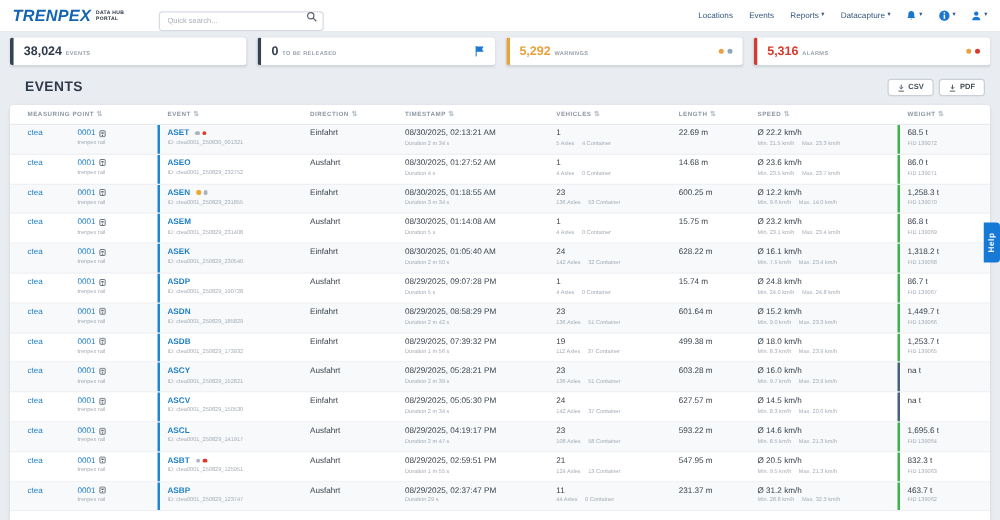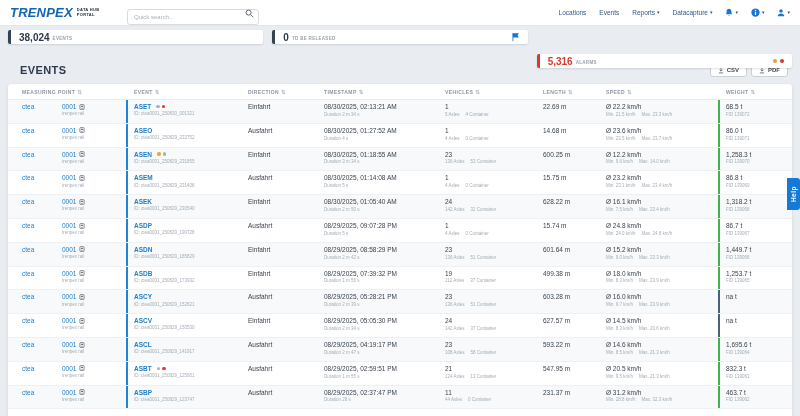--- a/index.html
+++ b/index.html
@@ -14,21 +14,21 @@
   .search{position:absolute;left:127px;top:5px;width:132px;height:16px;}
   .search input{width:100%;height:100%;border:1px solid #d7dce1;border-radius:3px;font-size:6px;padding:0 18px 0 6px;color:#55606b;outline:none;background:#fff;font-family:inherit;}
   .search input::placeholder{color:#a9b1ba;}
   .search .sicon{position:absolute;right:5px;top:3.5px;}
   .nav{margin-left:auto;display:flex;align-items:center;gap:13px;}
   .nav-item{font-size:6.5px;color:#33577e;cursor:pointer;display:flex;align-items:center;gap:2px;white-space:nowrap;}
   .caret{font-size:5px;color:#33577e;line-height:1;}
   .icon-btn{display:flex;align-items:center;gap:2px;cursor:pointer;color:#1976d2;}
   
   .stats{display:flex;gap:9px;padding:4px 8px;height:30px;}
-  .stat-card{flex:1;background:#fff;border-left:3px solid #344251;border-radius:2px;box-shadow:0 1px 2px rgba(16,24,40,.12);display:flex;align-items:baseline;padding:0 8px;height:14px;position:relative;cursor:pointer;}
+  .stat-card{flex:1;background:#fff;border-left:3px solid #344251;border-radius:2px;box-shadow:0 1px 2px rgba(16,24,40,.12);display:flex;align-items:baseline;padding:0 8px;height:22px;position:relative;cursor:pointer;}
   .stat-num{font-size:10px;font-weight:700;color:#2e3a4c;align-self:center;}
   .stat-lab{font-size:4.5px;font-weight:700;color:#97a0ab;margin-left:3px;letter-spacing:.3px;align-self:center;padding-top:3px;}
   .stat-right{margin-left:auto;align-self:center;display:flex;align-items:center;gap:3px;}
   .dot-s{width:4px;height:4px;border-radius:50%;display:inline-block;}
   
   .title-row{display:flex;align-items:center;padding:0 12px 0 20px;height:28px;}
   .page-title{font-size:11px;font-weight:700;color:#2e3a4c;letter-spacing:.4px;margin:0;}
   .export{margin-left:auto;display:flex;gap:4px;}
   .btn{display:flex;align-items:center;gap:3px;border:1px solid #c9d0d7;border-radius:3px;background:#fff;font-size:6px;font-weight:700;color:#454e58;padding:2.5px 7px;cursor:pointer;font-family:inherit;}
   
@@ -126,21 +126,29 @@
   <div class="stat-card" style="border-left-color: rgb(52, 66, 81);">
     <span class="stat-num" style="color: rgb(46, 58, 76);">0</span>
     <span class="stat-lab">TO BE RELEASED</span>
     <span class="stat-right">
       <svg width="9" height="10" viewBox="0 0 12 13">
           <path fill="#1976d2" d="M2.5 1.5h8l-1.7 2.8 1.7 2.8h-8z"></path>
           <rect x="2" y="1" width="1.1" height="11" rx=".5" fill="#1976d2"></rect>
         </svg>
     </span>
   </div>
-  <div class="stat-card" style="border-left-color: rgb(214, 58, 47); margin-top: 24px;">
+  <div class="stat-card" style="border-left-color: rgb(232, 161, 60);">
+    <span class="stat-num" style="color: rgb(232, 161, 60);">5,292</span>
+    <span class="stat-lab">WARNINGS</span>
+    <span class="stat-right">
+        <span class="dot-s" style="background: rgb(232, 161, 60);"></span>
+        <span class="dot-s" style="background: rgb(143, 167, 189);"></span>
+      </span>
+  </div>
+  <div class="stat-card" style="border-left-color: rgb(214, 58, 47);">
     <span class="stat-num" style="color: rgb(214, 58, 47);">5,316</span>
     <span class="stat-lab">ALARMS</span>
     <span class="stat-right">
         <span class="dot-s" style="background: rgb(232, 161, 60);"></span>
         <span class="dot-s" style="background: rgb(214, 58, 47);"></span>
       </span>
   </div>
 </section>
 
 <div class="title-row">

